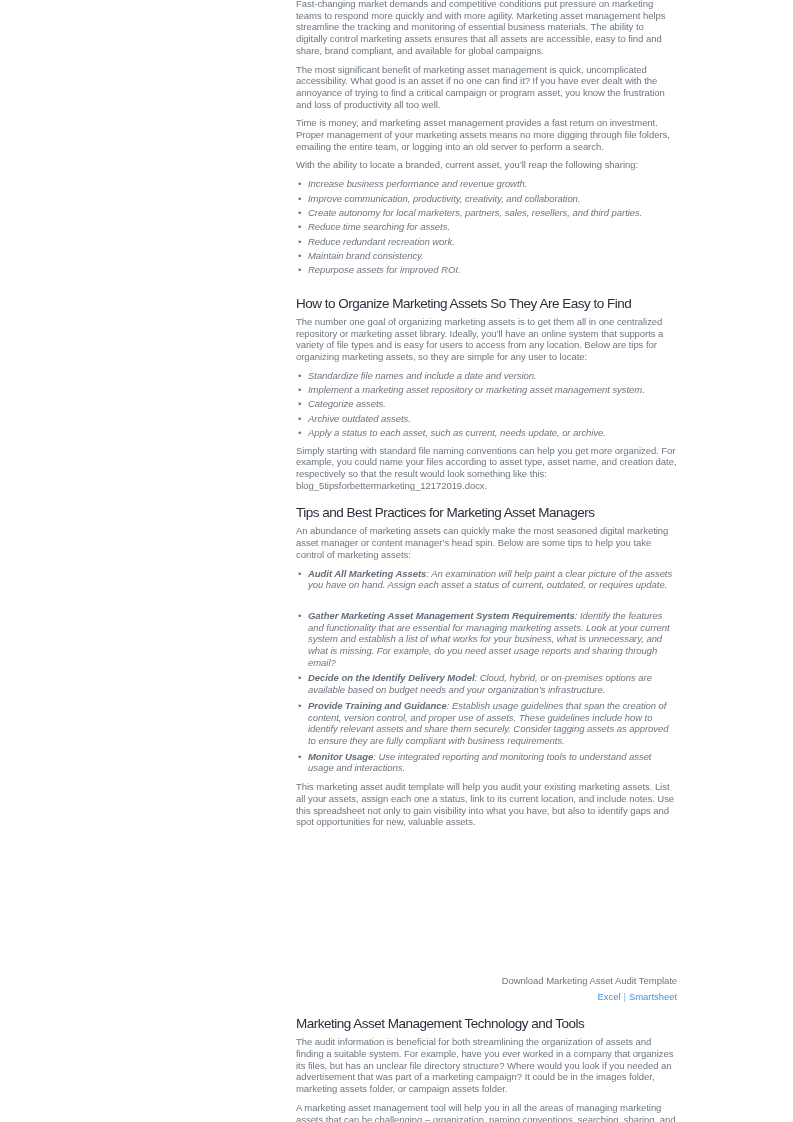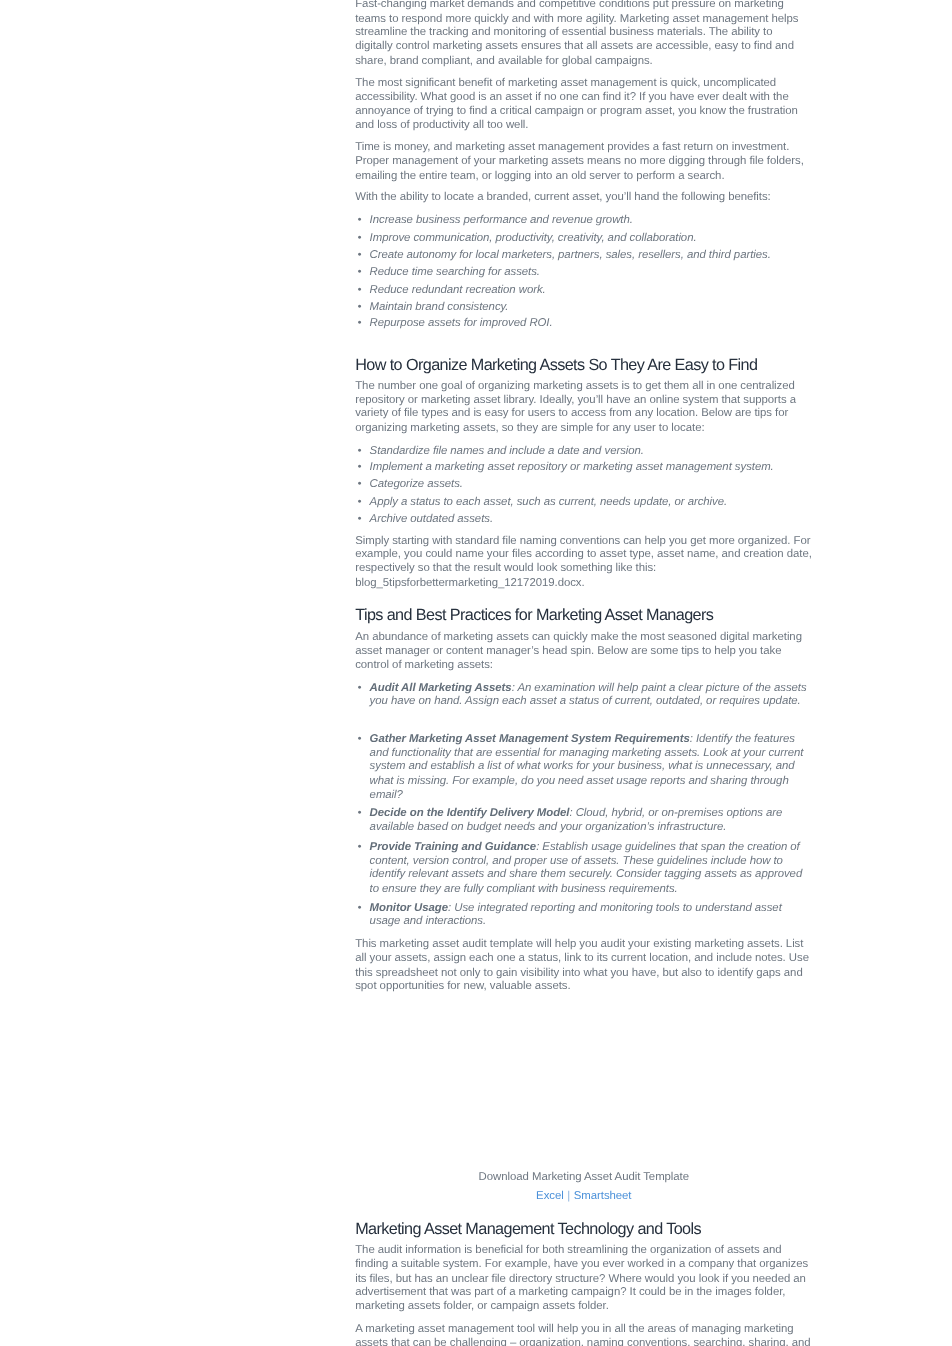--- a/index.html
+++ b/index.html
@@ -61,20 +61,21 @@
     color: #636e79;
   }
   .spacer {
     height: 140px;
   }
   .download-block {
     text-align: center;
   }
   .download-block p {
     margin-bottom: 4px;
+    text-align: right;
   }
   .links-line {
     font-size: 9.5px;
     line-height: 11.7px;
     color: #6d7680;
     margin-bottom: 0;
   }
   a.doc-link {
     color: #4a90d9;
     text-decoration: none;
@@ -86,41 +87,41 @@
   }
 </style>
 </head>
 <body>
 
 <div class="article">
 
   <p>Fast-changing market demands and competitive conditions put pressure on marketing teams to respond more quickly and with more agility. Marketing asset management helps streamline the tracking and monitoring of essential business materials. The ability to digitally control marketing assets ensures that all assets are accessible, easy to find and share, brand compliant, and available for global campaigns.</p>
   <p>The most significant benefit of marketing asset management is quick, uncomplicated accessibility. What good is an asset if no one can find it? If you have ever dealt with the annoyance of trying to find a critical campaign or program asset, you know the frustration and loss of productivity all too well.</p>
   <p>Time is money, and marketing asset management provides a fast return on investment. Proper management of your marketing assets means no more digging through file folders, emailing the entire team, or logging into an old server to perform a search.</p>
-  <p>With the ability to locate a branded, current asset, you’ll hand the following benefits:</p>
+  <p>With the ability to locate a branded, current asset, you’ll reap the following sharing:</p>
 
   <ul>
     <li>Increase business performance and revenue growth.</li>
     <li>Improve communication, productivity, creativity, and collaboration.</li>
     <li>Create autonomy for local marketers, partners, sales, resellers, and third parties.</li>
     <li>Reduce time searching for assets.</li>
     <li>Reduce redundant recreation work.</li>
     <li>Maintain brand consistency.</li>
     <li>Repurpose assets for improved ROI.</li>
   </ul>
 
   <h2>How to Organize Marketing Assets So They Are Easy to Find</h2>
   <p>The number one goal of organizing marketing assets is to get them all in one centralized repository or marketing asset library. Ideally, you’ll have an online system that supports a variety of file types and is easy for users to access from any location. Below are tips for organizing marketing assets, so they are simple for any user to locate:</p>
 
   <ul>
     <li>Standardize file names and include a date and version.</li>
     <li>Implement a marketing asset repository or marketing asset management system.</li>
     <li>Categorize assets.</li>
+    <li>Archive outdated assets.</li>
     <li>Apply a status to each asset, such as current, needs update, or archive.</li>
-    <li>Archive outdated assets.</li>
   </ul>
 
   <p>Simply starting with standard file naming conventions can help you get more organized. For example, you could name your files according to asset type, asset name, and creation date, respectively so that the result would look something like this: blog_5tipsforbettermarketing_12172019.docx.</p>
 
   <h2>Tips and Best Practices for Marketing Asset Managers</h2>
   <p>An abundance of marketing assets can quickly make the most seasoned digital marketing asset manager or content manager’s head spin. Below are some tips to help you take control of marketing assets:</p>
 
   <ul class="tips">
     <li class="gap-after"><b>Audit All Marketing Assets</b><span>: An examination will help paint a clear picture of the assets you have on hand. Assign each asset a status of current, outdated, or requires update.</span></li>
     <li><b>Gather Marketing Asset Management System Requirements</b><span>: Identify the features and functionality that are essential for managing marketing assets. Look at your current system and establish a list of what works for your business, what is unnecessary, and what is missing. For example, do you need asset usage reports and sharing through email?</span></li>

